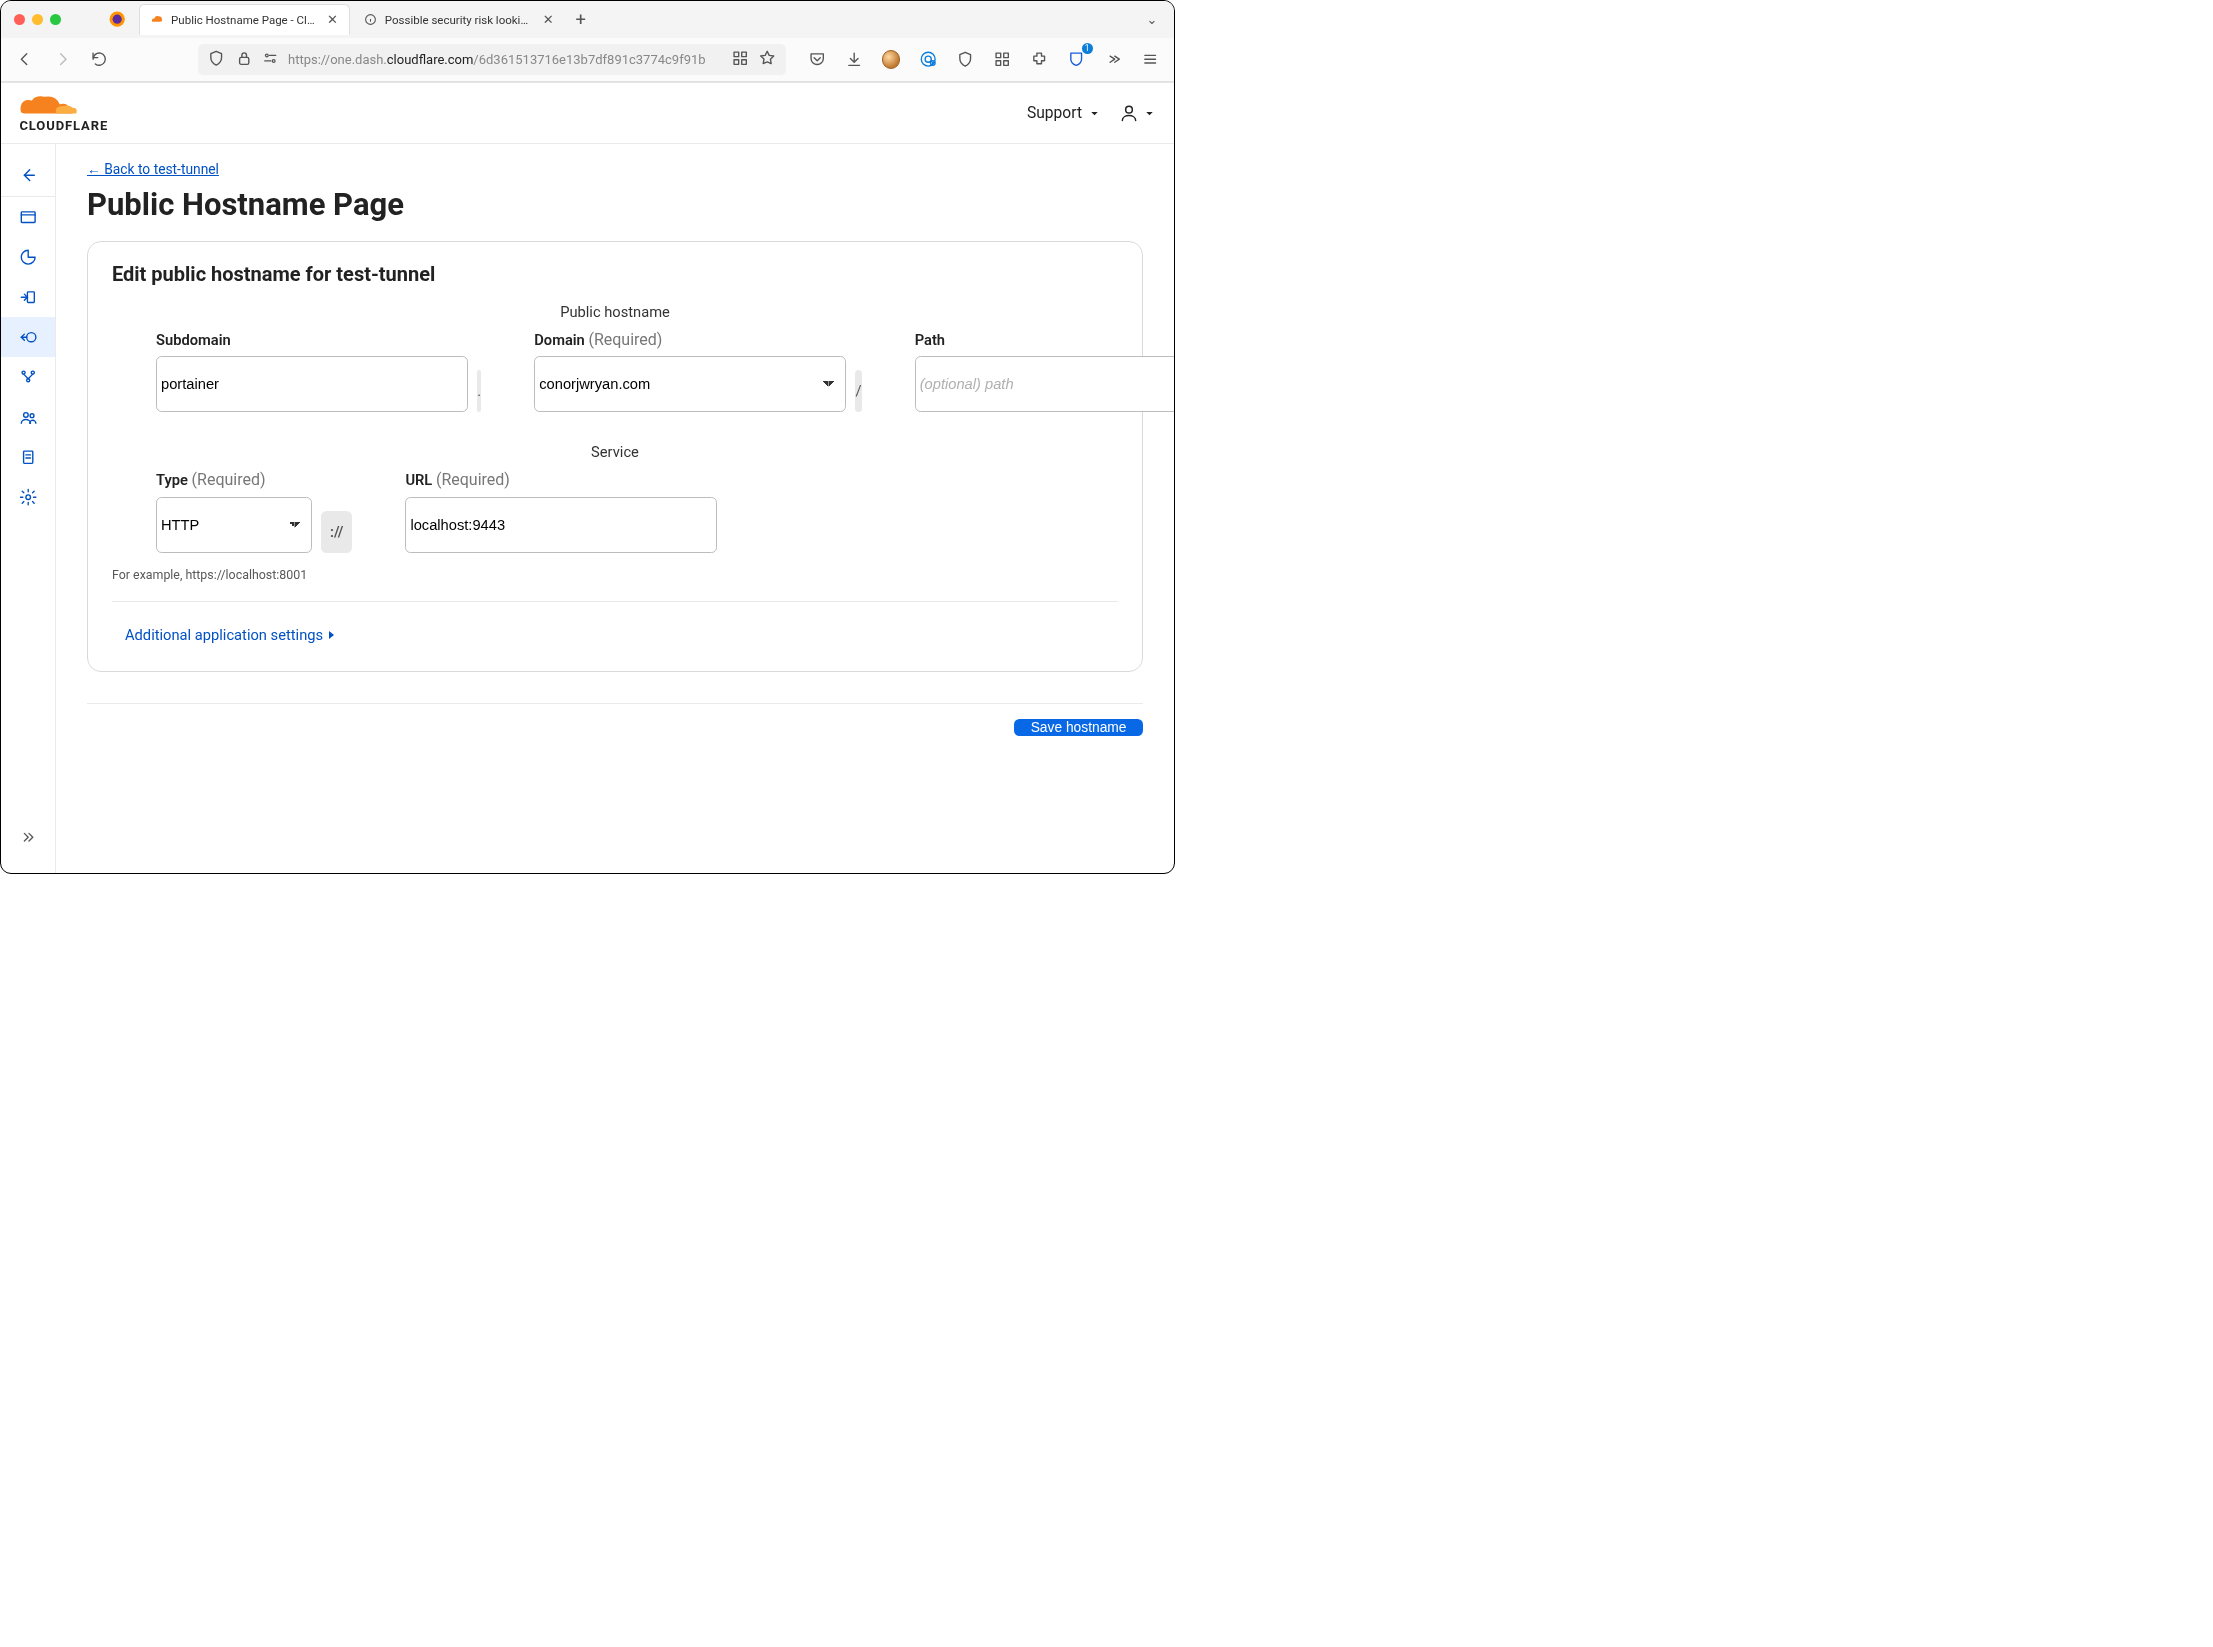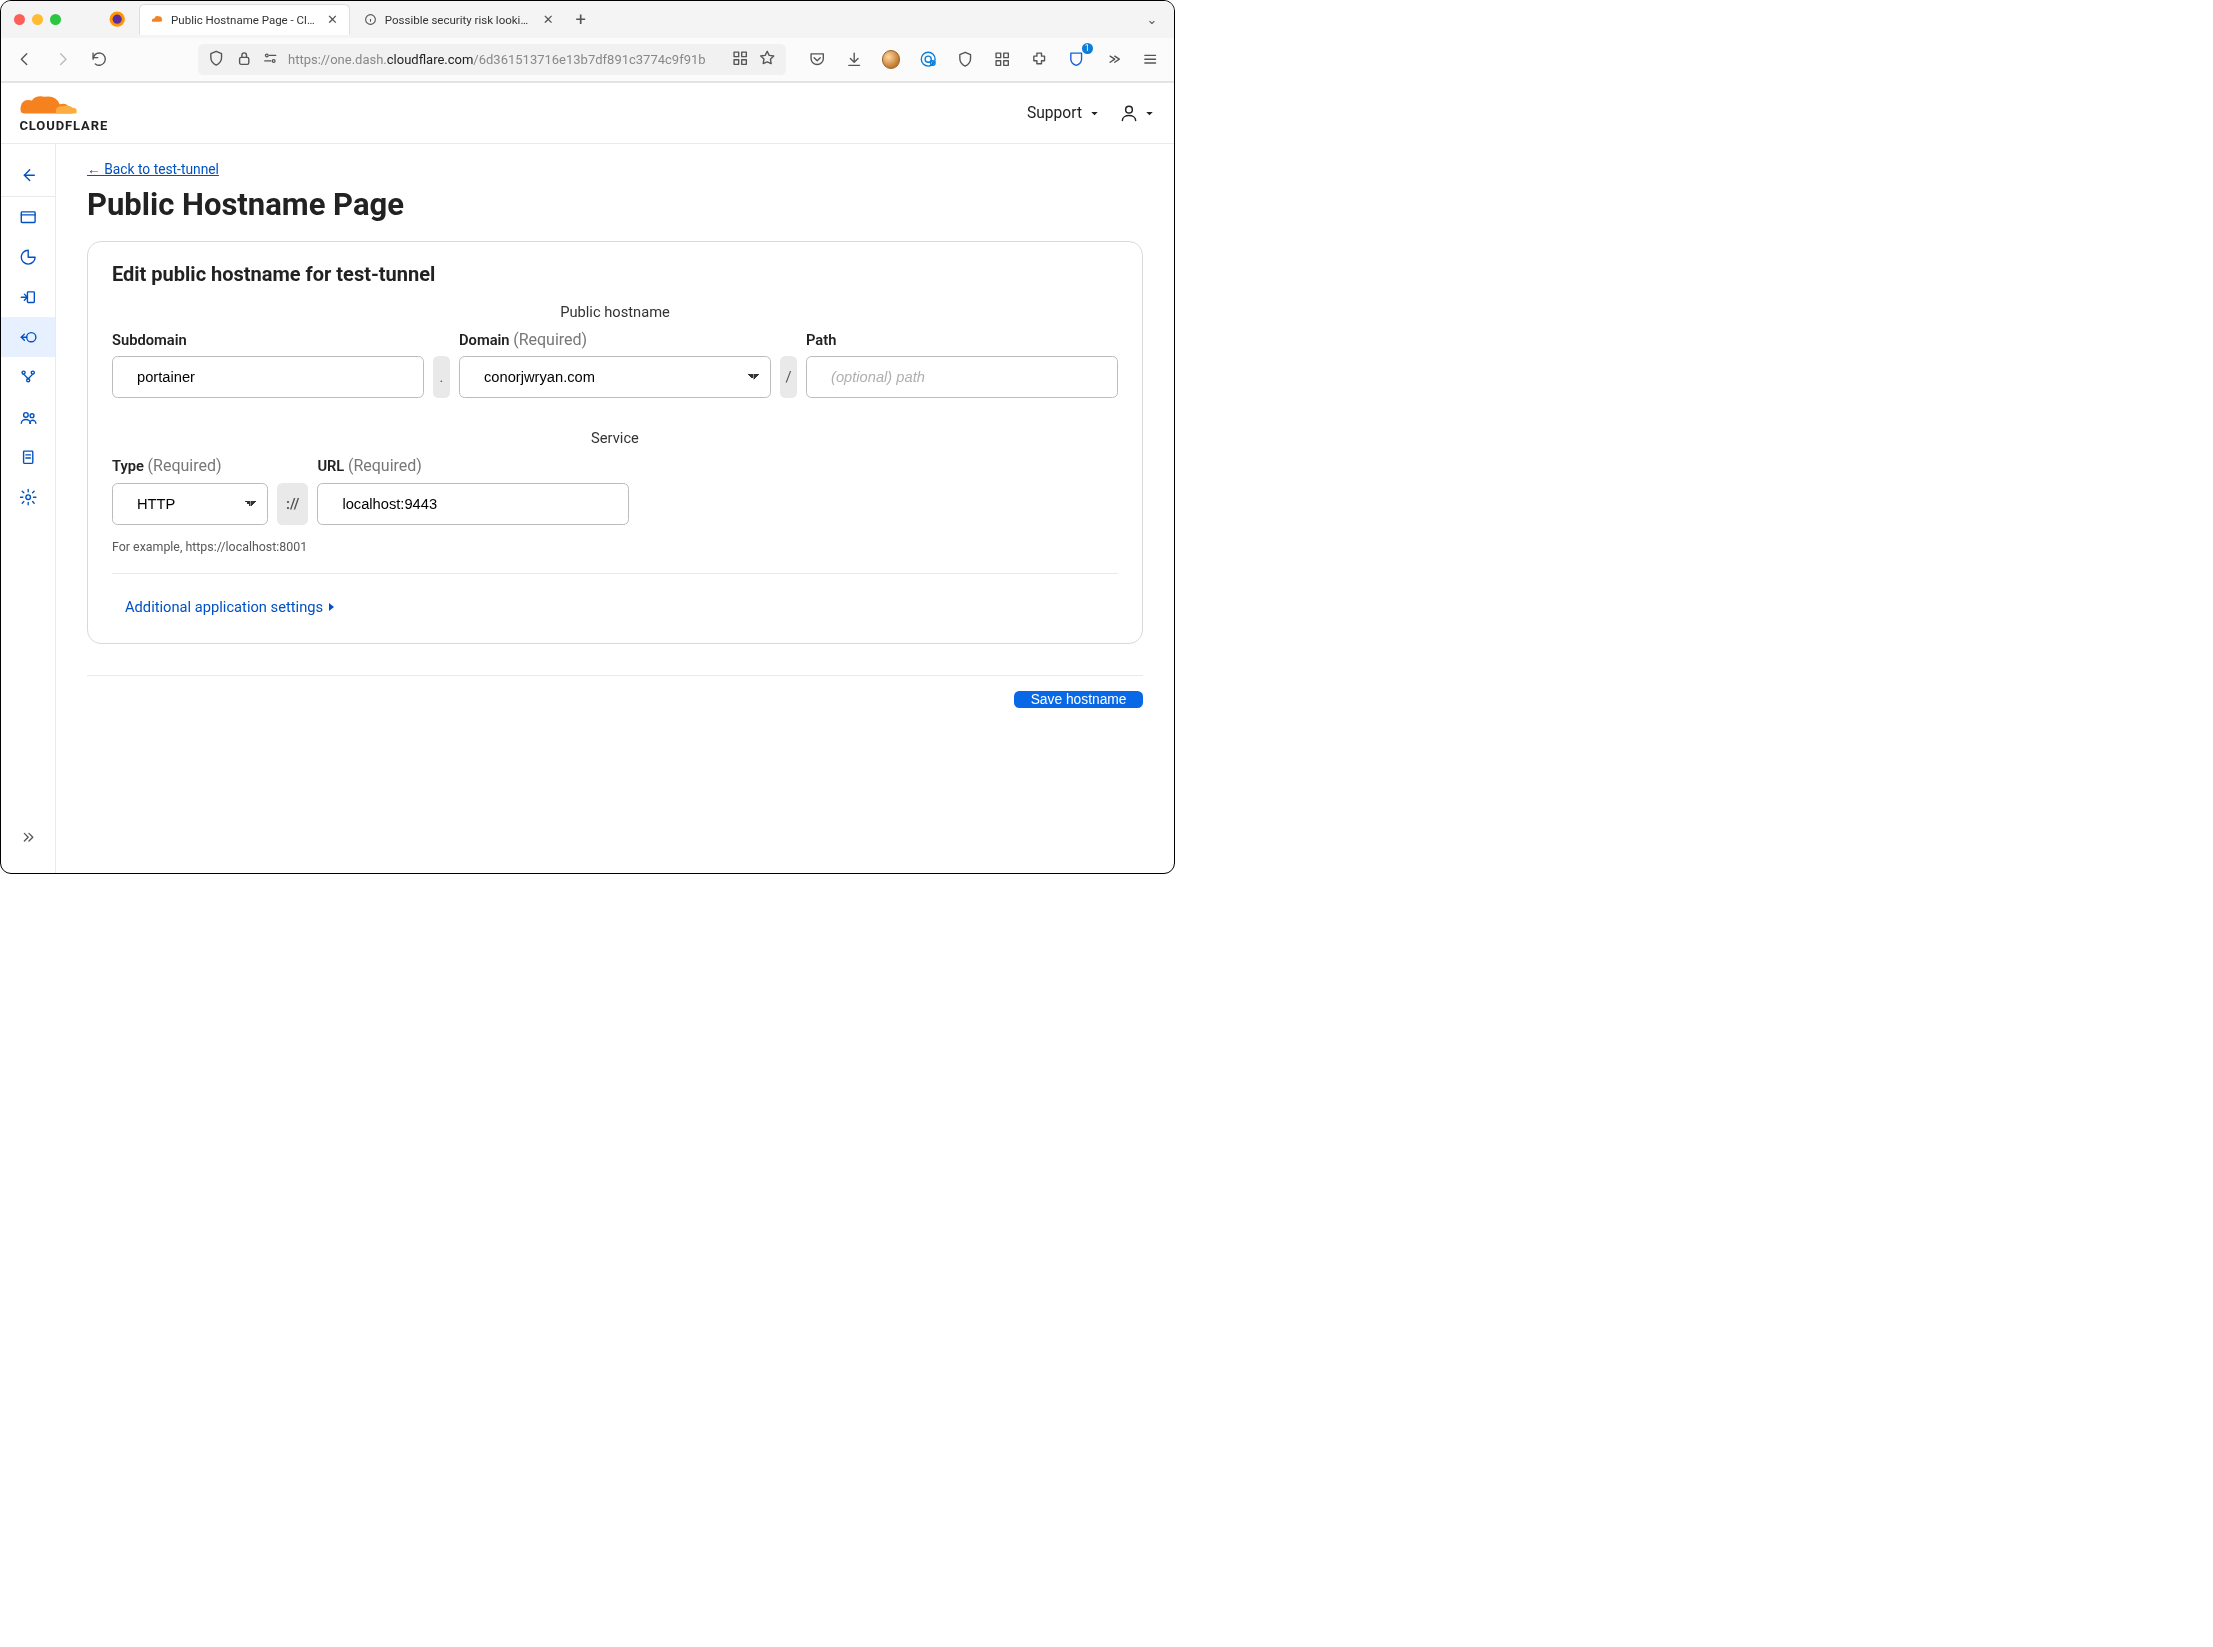--- a/index.html
+++ b/index.html
@@ -176,28 +176,28 @@
     padding:20px 24px 27.5px;
   }
   .card h2 {
     font-size:20px;
     font-weight:700;
     margin:0 0 16.5px 0;
   }
   .section-label { font-size:14.7px; color:#333; margin:3.7px 0 9.2px 0;text-align:center; }
 
   .row { display:flex; gap:9.2px; align-items:flex-end; }
-  .field { display:flex; flex-direction:column; }
+  .field { display:flex; flex-direction:column;margin-left:44px; }
   .field-label { font-weight:600; font-size:14.7px; margin-bottom:7.3px;}
   .req { font-weight:400; font-size:16px; color:#777; }
   .input, .select {
-    height:42px;
+    height:56px;
     border:0.9px solid #bcbcbc;
     border-radius:5.5px;
-    padding:0 24px;
+    padding:0 4px;
     font-size:14.7px;
     background:#fff;
   }
   .input::placeholder { color:#b0b0b0; font-style: italic;}
   .sep-box {
     height:42px; width:27.5px;
     background:#e9e9e9;
     border-radius:5.5px;
     display:flex; align-items:center; justify-content:center;
     color:#555; font-size:14.7px;

